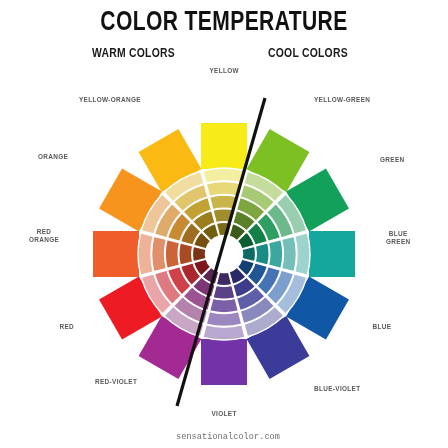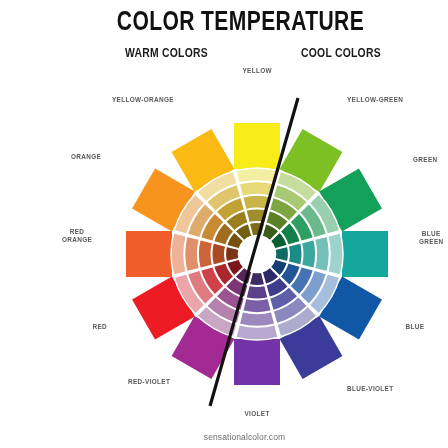--- a/index.html
+++ b/index.html
@@ -11,21 +11,20 @@
     width: 448px;
     height: 448px;
     position: relative;
     overflow: hidden;
     font-family: "Liberation Sans", sans-serif;
     -webkit-font-smoothing: antialiased;
   }
   #wheel-root {
     position: absolute;
     inset: 0;
-    margin-left: 33px;
   }
   .title {
     position: absolute;
     left: 0;
     right: 0;
     top: 6px;
     text-align: center;
     font-family: "Liberation Sans Narrow", "Liberation Sans", sans-serif;
     font-size: 27px;
     font-weight: 700;
@@ -58,21 +57,21 @@
     line-height: 8.4px;
     text-align: center;
     white-space: pre;
   }
   .credit {
     position: absolute;
     left: 0;
     right: 0;
     bottom: 6px;
     text-align: center;
-    font-family: Liberation Sans, sans-serif;
+    font-family: Liberation Mono, monospace;
     font-size: 8.5px;
     color: #6d6d6f;
     letter-spacing: 0.1px;
     padding-left: 8px;
   }
   svg { display: block; }
 </style>
 </head>
 <body>
 

